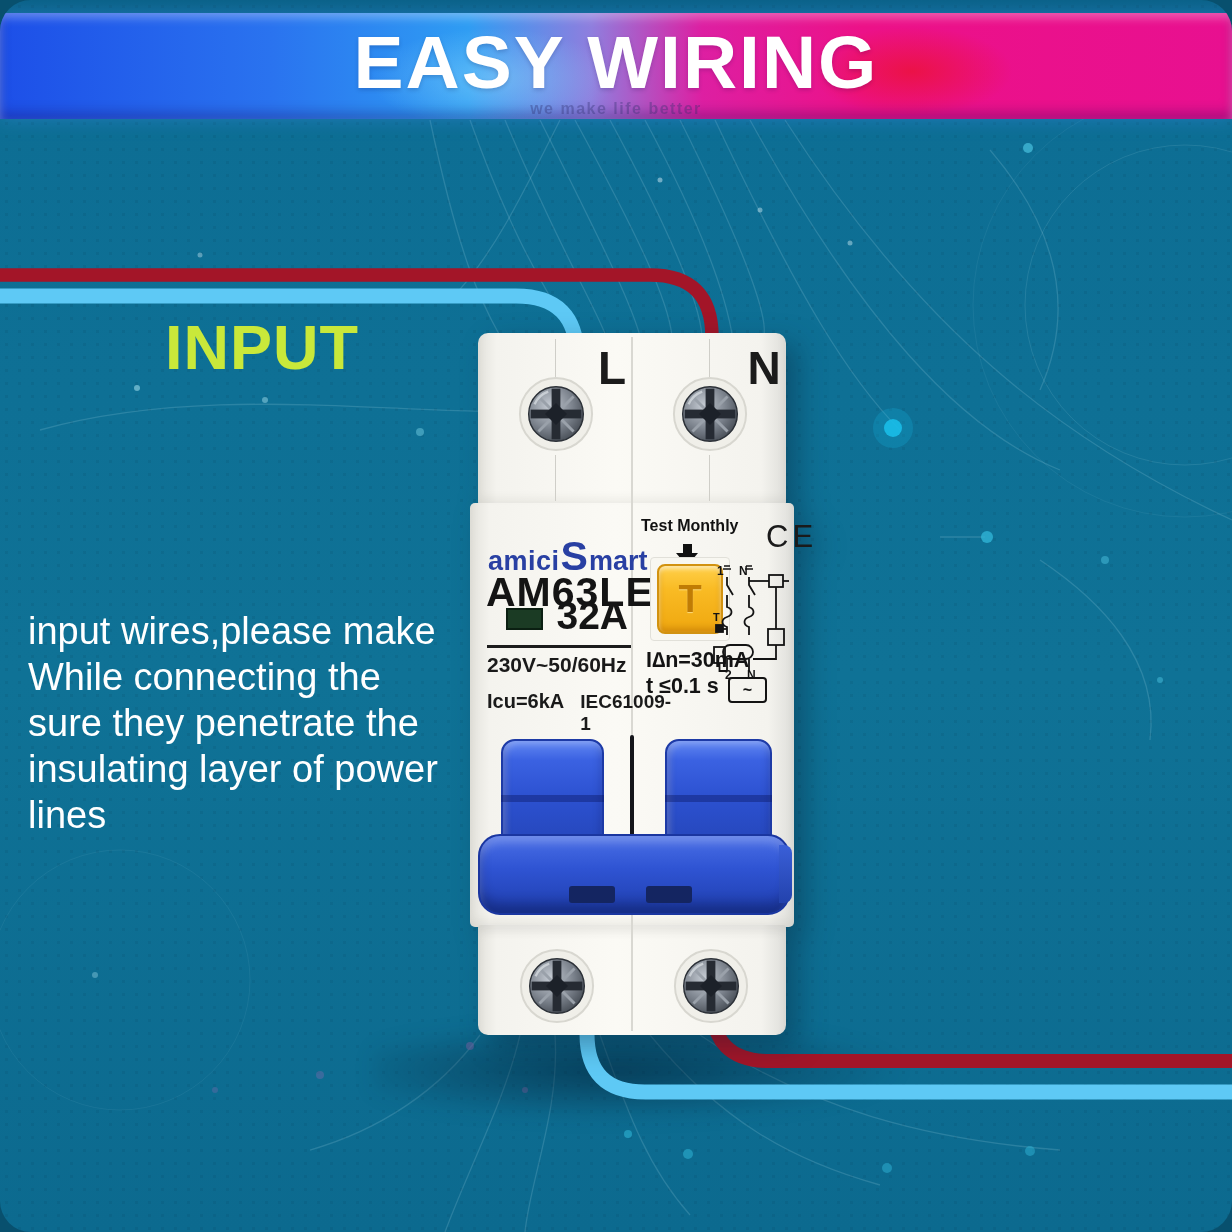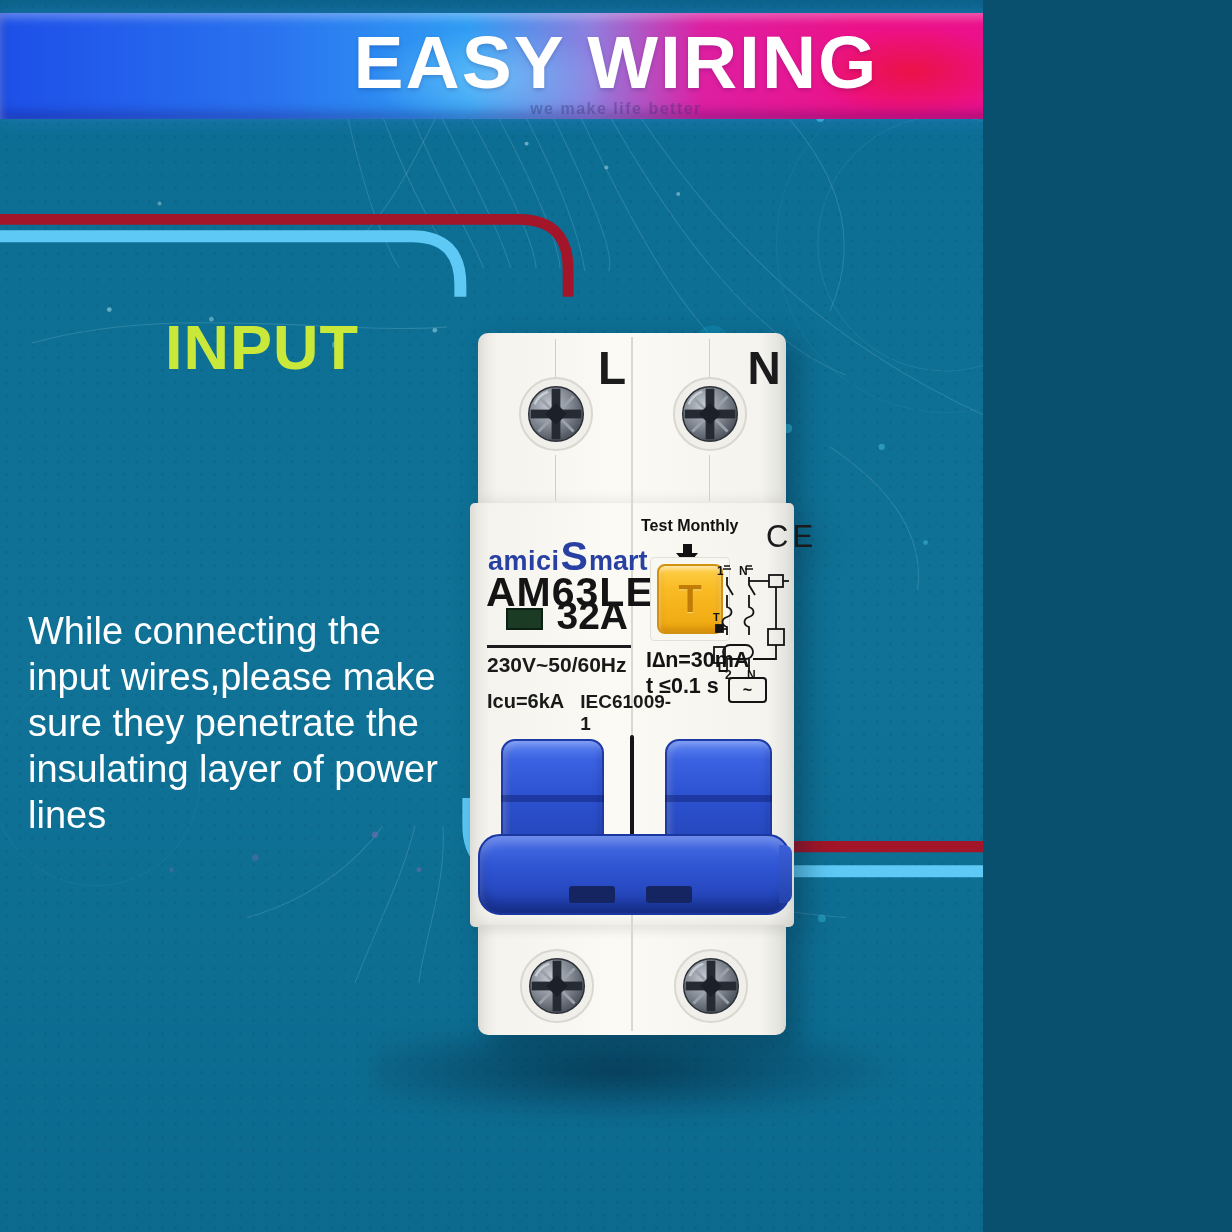--- a/index.html
+++ b/index.html
@@ -1,19 +1,20 @@
 <!DOCTYPE html>
 <html><head>
 <meta charset="utf-8">
 <style>
   html,body { margin:0; padding:0; background:#08506e; }
   #canvas {
-    position:relative; width:983px; height:1232px; overflow:hidden;
+    position:relative; width:1232px; height:1232px; overflow:hidden;
     font-family:"Liberation Sans","DejaVu Sans",sans-serif;
     background: linear-gradient(180deg,#0a6287 0%, #0d6e94 9%, #0f7296 55%, #0c6a8f 100%);
+    border-radius: 31px;
   }
   .dotgrid {
     position:absolute; inset:0; z-index:1; pointer-events:none;
     background-image: radial-gradient(rgba(2,40,62,.16) 1.5px, transparent 1.7px);
     background-size:13px 13px; opacity:.55;
   }
   .decor { position:absolute; inset:0; z-index:2; pointer-events:none; }
 
   
   .banner {
@@ -321,20 +322,20 @@
       </div>
     <div class="crossbar"></div>
     <div class="slot slot1"></div>
     <div class="slot slot2"></div>
     <div class="tab"></div>
   </div>
 
   <div id="input-label" class="io-label">INPUT</div>
 
   <div class="note">
+    <div>input wires,please make</div>
     <div>While connecting the</div>
-    <div>input wires,please make</div>
     <div>sure they penetrate the</div>
     <div>insulating layer of power</div>
     <div>lines</div>
   </div>
 
 </div>
 
 </body></html>

